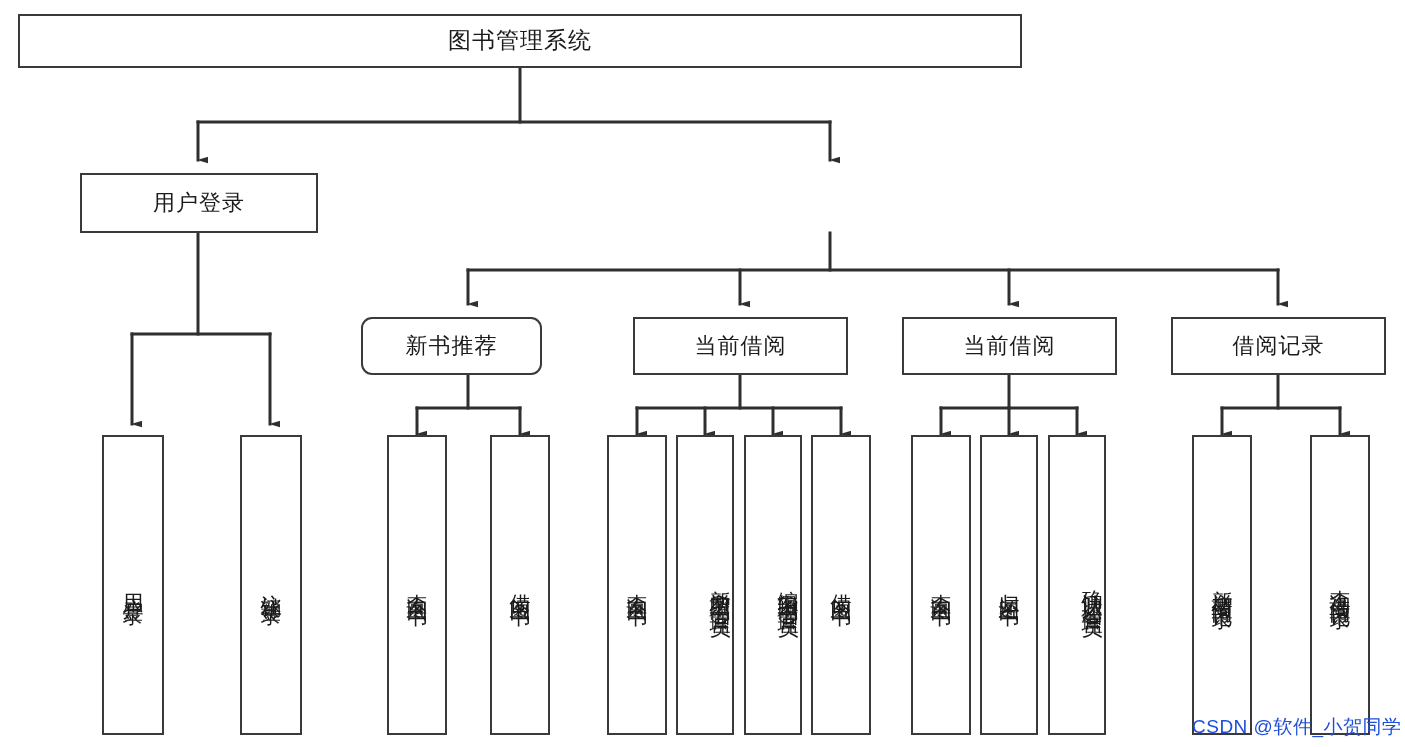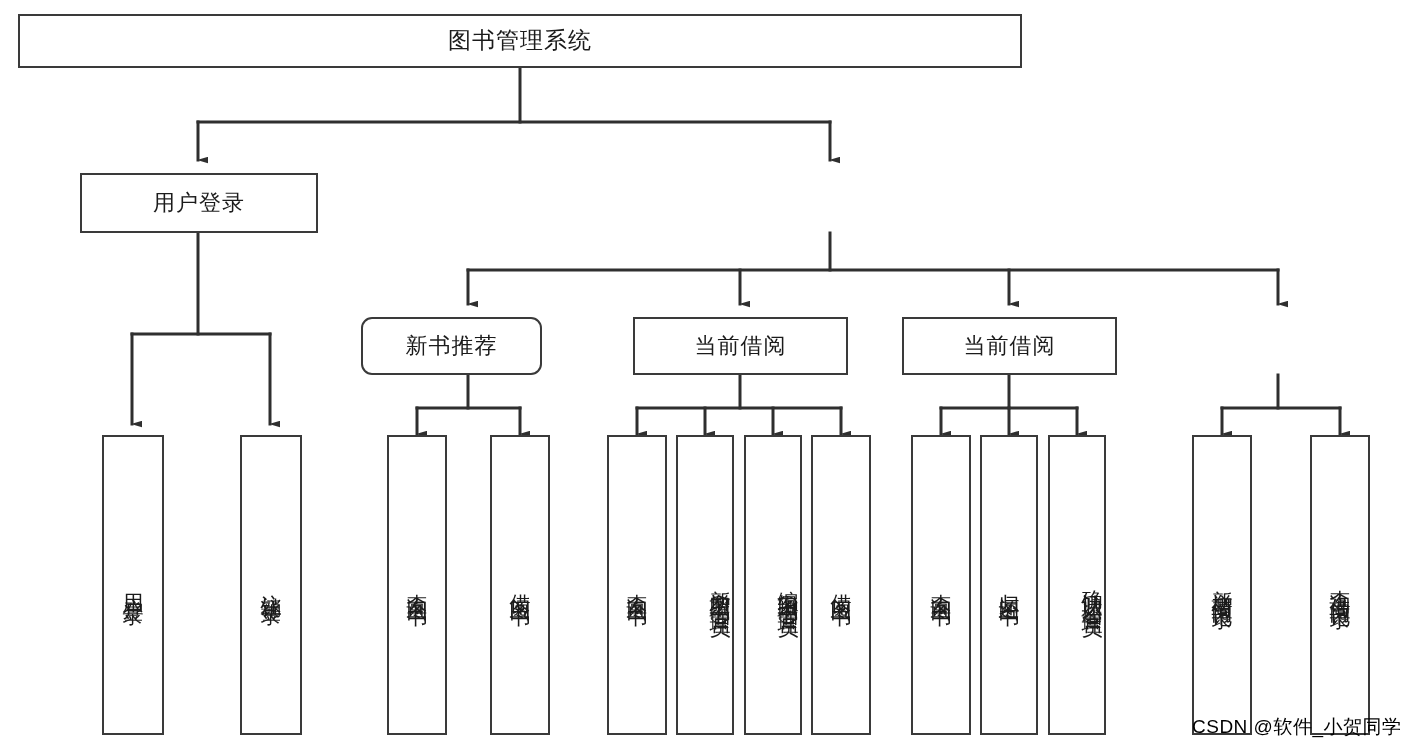--- a/index.html
+++ b/index.html
@@ -53,21 +53,21 @@
     justify-content: center;
     padding-top: 12px;
     line-height: 1.15;
   }
   .node.v.mid {
     align-items: center;
     padding-top: 0;
   }
   .watermark {
     position: absolute;
-    color: #000000;
+    color: #1d4ed8;
     font-size: 19px;
     letter-spacing: 0.5px;
     white-space: nowrap;
   }
 </style>
 </head>
 <body>
 
 <div id="canvas">
 
@@ -121,20 +121,21 @@
     </g>
   </svg>
 
   <div class="node h root" style="left:18px; top:14px; width:1004px; height:54px;">图书管理系统</div>
 
   <div class="node h" style="left:80px; top:173px; width:238px; height:60px;">用户登录</div>
 
   <div class="node h" style="left:361px; top:317px; width:181px; height:58px;border-radius:11px;">新书推荐</div>
   <div class="node h" style="left:633px; top:317px; width:215px; height:58px;">当前借阅</div>
   <div class="node h" style="left:902px; top:317px; width:215px; height:58px;">当前借阅</div>
+  <div class="node h" style="left:1171px; top:317px; width:215px; height:58px;">借阅记录</div>
 
   <div class="node v mid" style="left:102px; top:435px; width:62px; height:300px;">用户登录</div>
   <div class="node v mid" style="left:240px; top:435px; width:62px; height:300px;">注销登录</div>
 
   <div class="node v mid" style="left:387px; top:435px; width:60px; height:300px;">查询图书</div>
   <div class="node v mid" style="left:490px; top:435px; width:60px; height:300px;">借阅图书</div>
 
   <div class="node v mid" style="left:607px; top:435px; width:60px; height:300px;">查询图书</div>
   <div class="node v" style="left:676px; top:435px; width:58px; height:300px;">新增图书（管理员）</div>
   <div class="node v" style="left:744px; top:435px; width:58px; height:300px;">编辑图书（管理员）</div>

